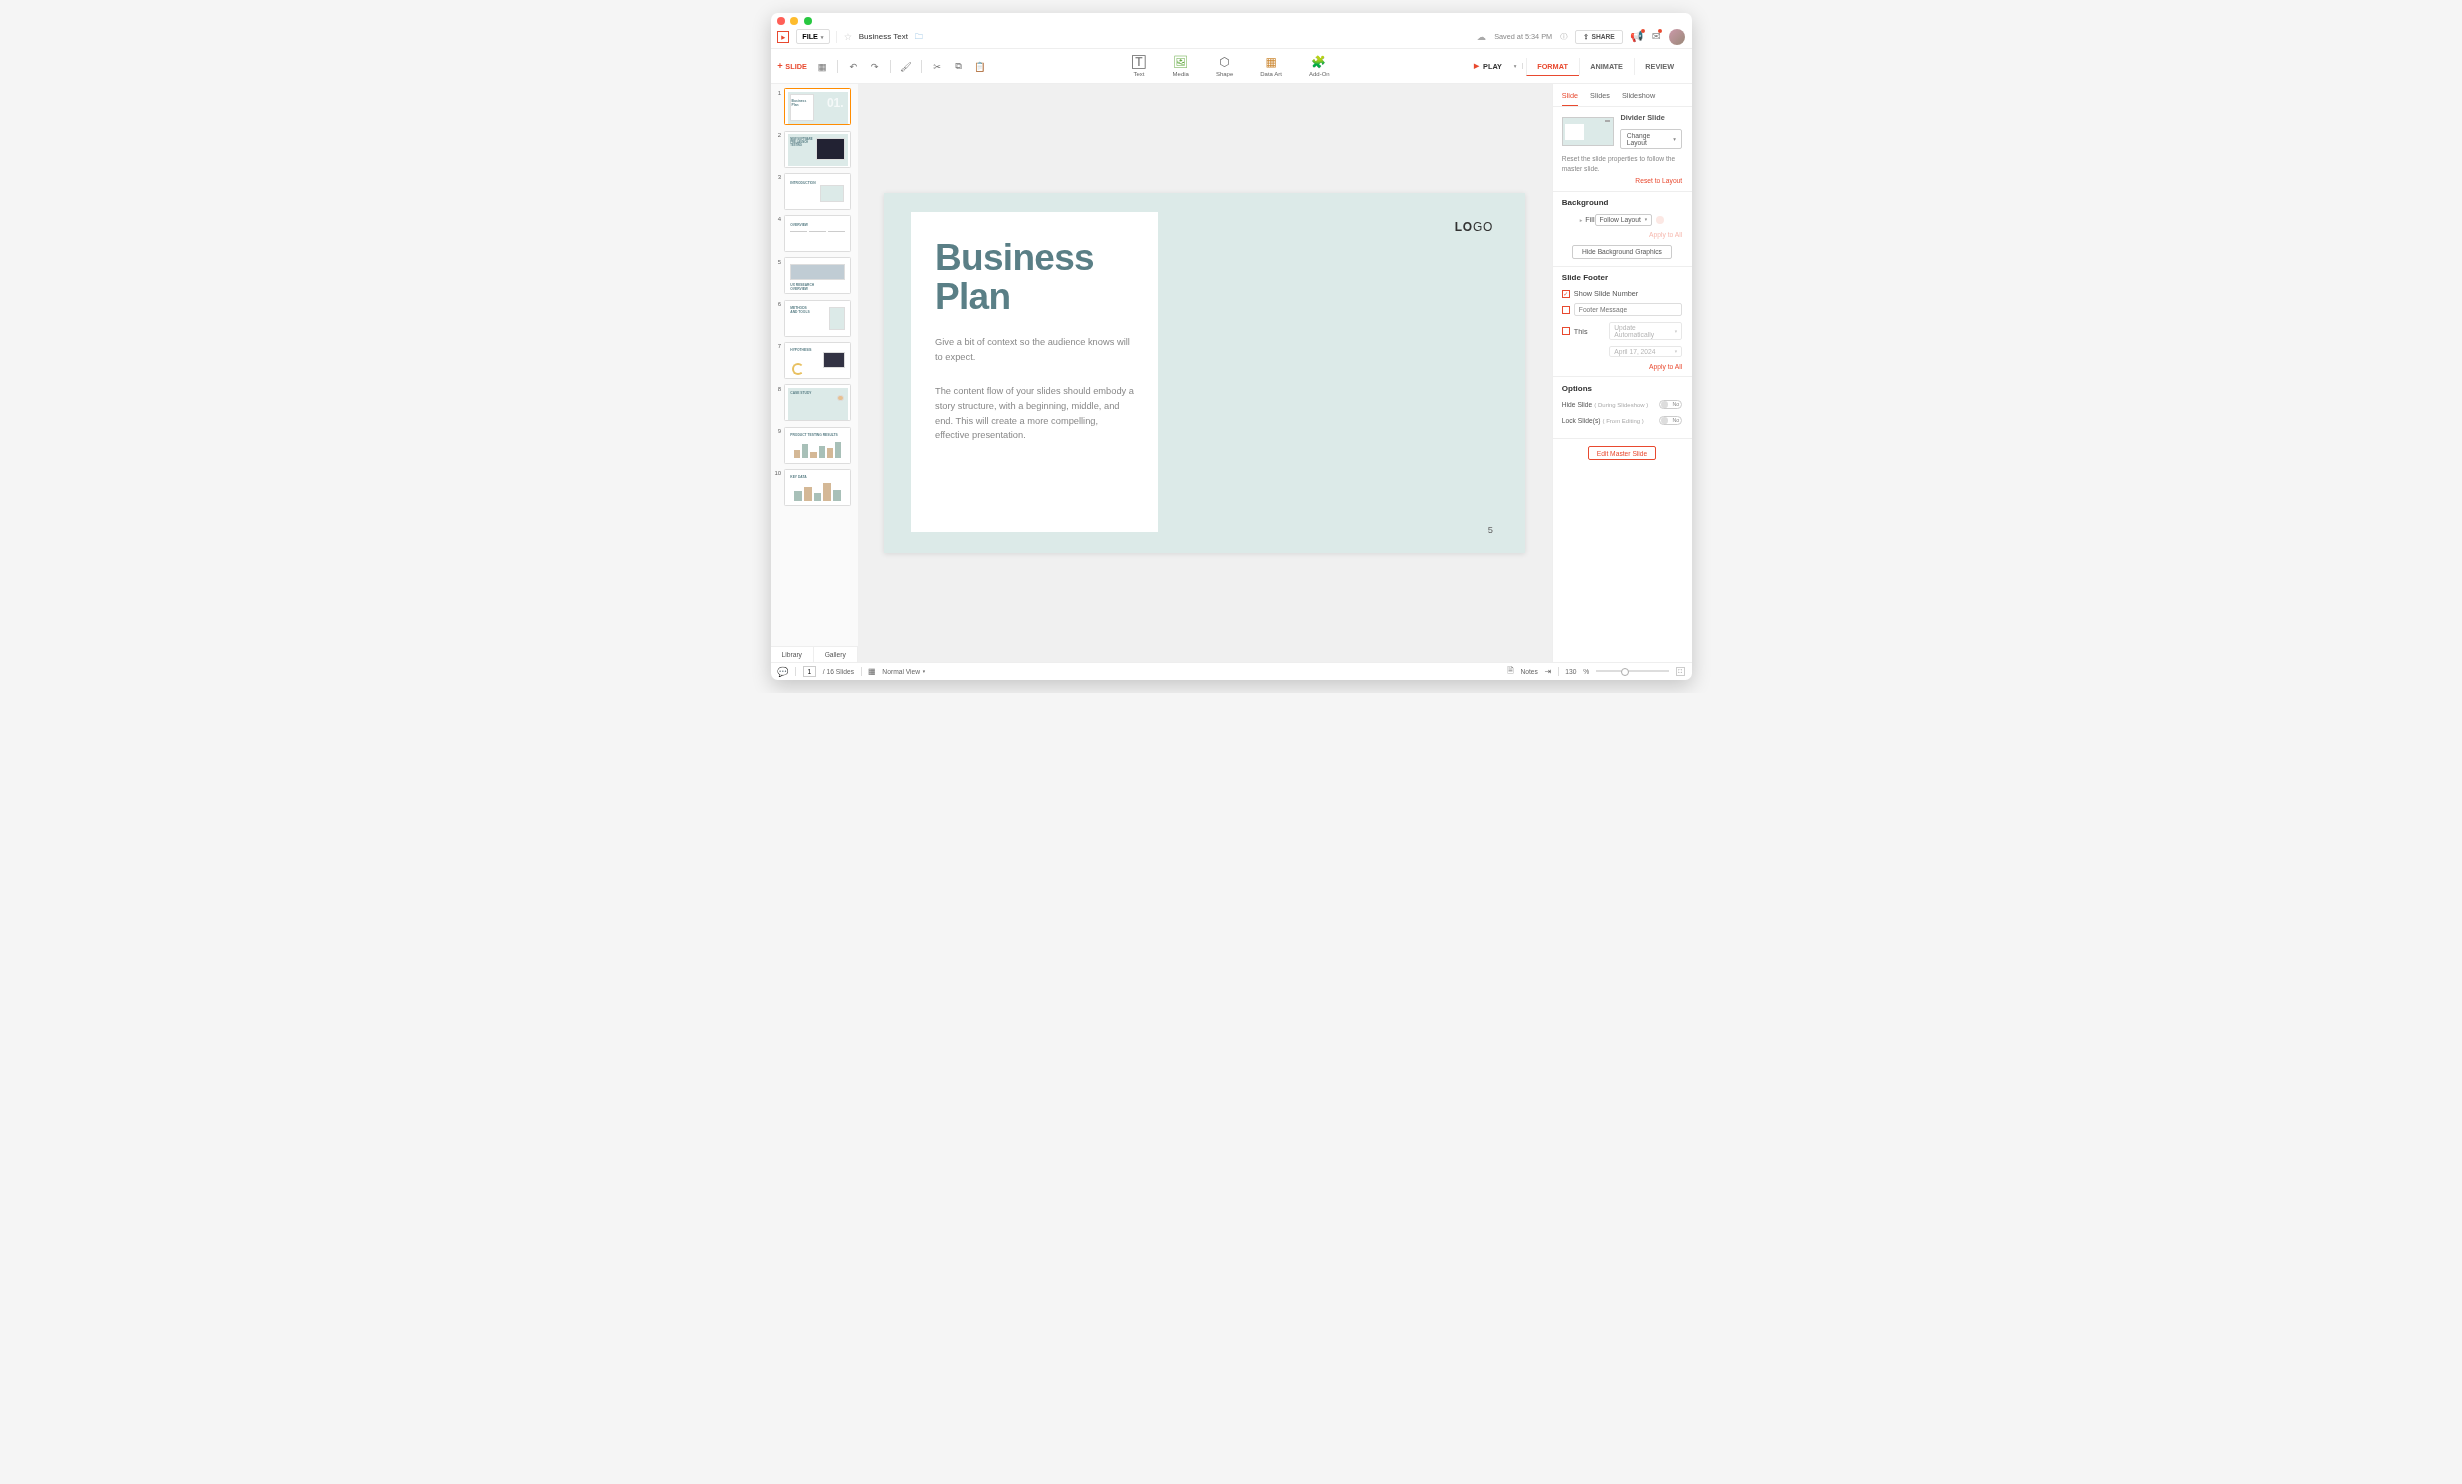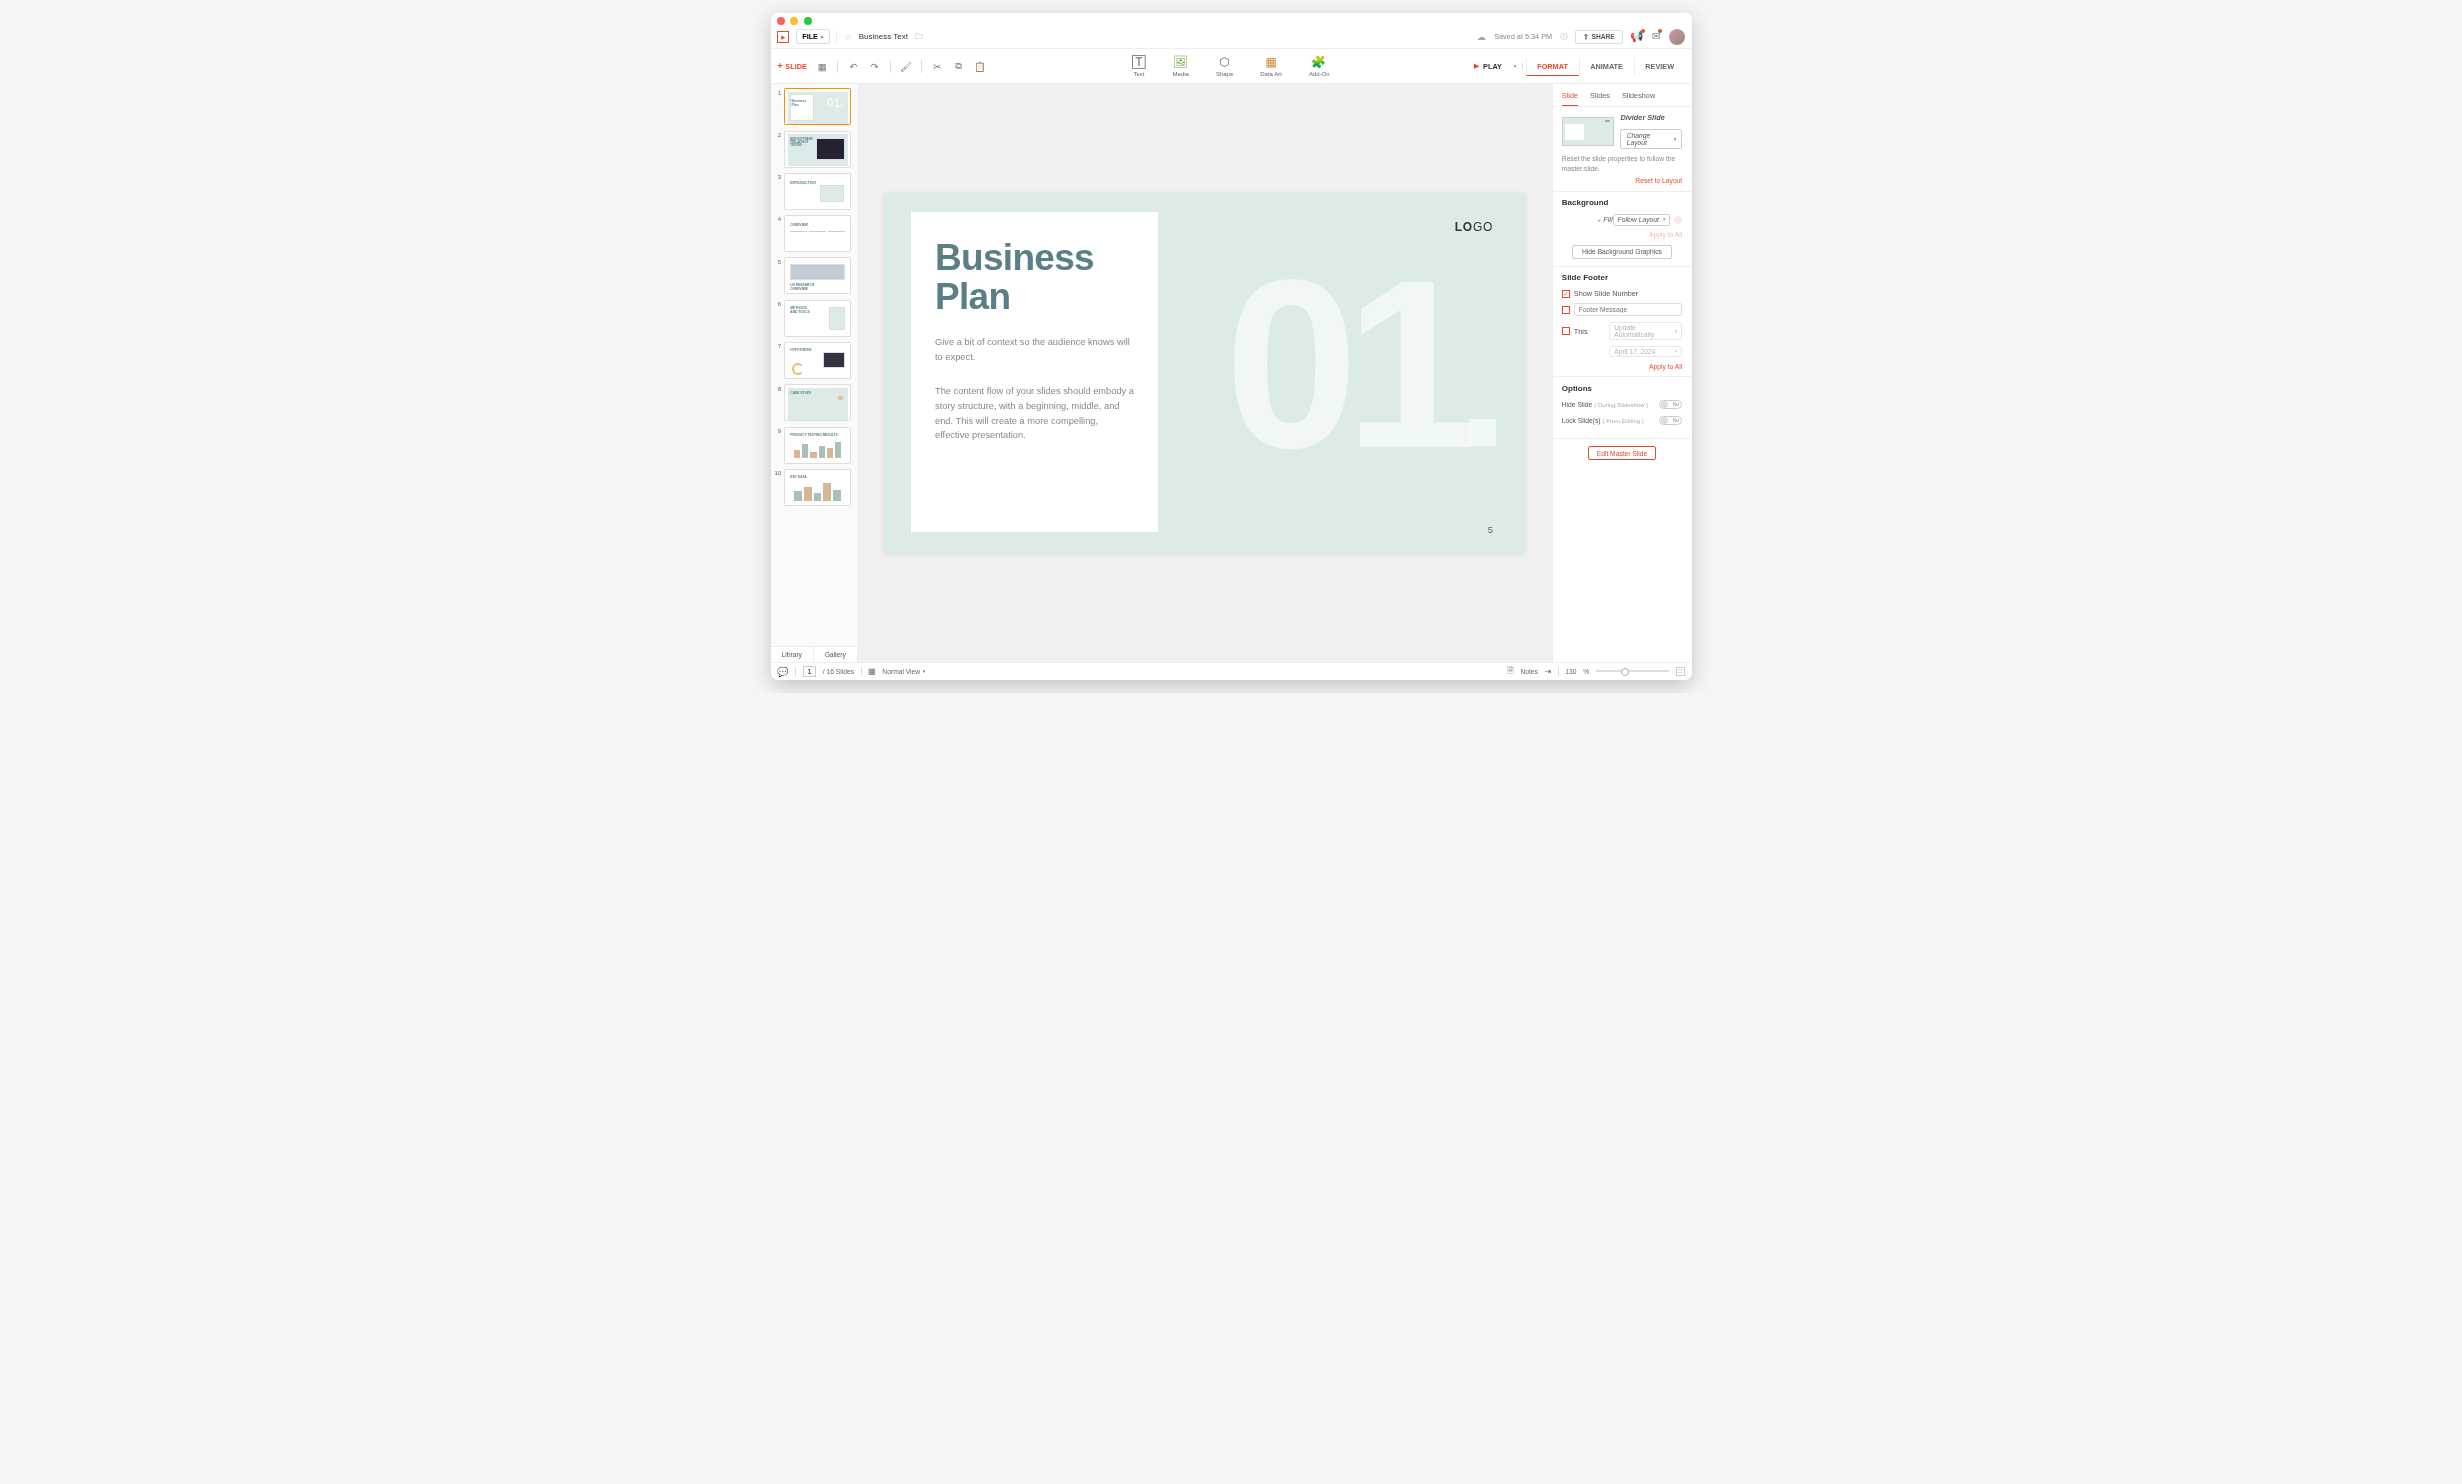--- a/index.html
+++ b/index.html
@@ -73,21 +73,21 @@
 .logo-text { position: absolute; right: 32px; top: 27px; font-size: 12px; font-weight: 400; color: #333; letter-spacing: 0.7px; }
 .logo-text b { font-weight: 800; }
 .page-num { position: absolute; right: 32px; bottom: 18.7px; font-size: 9.3px; color: #666; }
 
 
 .rpanel { width: 140px; border-left: 0.7px solid #eee; background: #fff; overflow-y: auto; font-size: 7.3px; color: #555; }
 .rpanel-tabs { display: flex; gap: 12px; padding: 6.7px 9.3px 0; border-bottom: 0.7px solid #eee; }
 .rpanel-tab { padding-bottom: 5.3px; cursor: pointer; font-size: 7.3px; color: #666; }
 .rpanel-tab.active { color: #e8492f; border-bottom: 1.3px solid #e8492f; margin-bottom: -0.7px; font-weight: 500; }
 .rp-section { padding: 6.7px 9.3px; border-bottom: 0.7px solid #eee; }
-.rp-row { display: flex; justify-content: flex-end; align-items: center; margin-bottom: 5.3px; font-style: italic; }
+.rp-row { display: flex; justify-content: center; align-items: center; margin-bottom: 5.3px; }
 .layout-thumb { width: 52px; height: 29px; border: 0.7px solid #ccc; background: #dceae8; position: relative; }
 .layout-thumb::before { content:''; position:absolute; left:2.7px; top:6.7px; width:18.7px; height:16px; background:#fff; }
 .layout-thumb::after { content:''; position:absolute; right:2.7px; top:2.7px; width:5.3px; height:2px; background:#aaa; }
 .divider-title { font-weight: 600; font-size: 7.3px; }
 .change-layout-btn { border: 0.7px solid #ccc; border-radius: 2px; padding: 2px 5.3px; font-size: 6.7px; display: flex; gap: 2.7px; align-items: center; cursor: pointer; }
 .change-layout-btn::after { content: '▾'; font-size: 5.3px; color: #888; }
 .reset-text { font-size: 6.7px; color: #888; line-height: 1.5; }
 .link-orange { color: #e8492f; font-size: 6.7px; cursor: pointer; text-align: right; display: block; margin-top: 2.7px; }
 .rp-heading { font-weight: 600; font-size: 8px; margin-bottom: 6.7px; color: #333; }
 .select-mini { border: 0.7px solid #ccc; border-radius: 2px; padding: 1.3px 4px; font-size: 6.7px; display: flex; gap: 4px; align-items: center; cursor: pointer; }
@@ -329,21 +329,20 @@
         </div>
       </div>
       <div class="thumb-footer">
         <div class="thumb-footer-btn">Library</div>
         <div class="thumb-footer-btn">Gallery</div>
       </div>
     </div>
 
     <div class="canvas-area">
       <div class="slide-canvas">
-        <div class="big-num"><span>01</span><span class="dot"></span></div>
         <div class="white-box">
           <div class="slide-title"><span>Business</span><br><span>Plan</span></div>
           <div class="slide-para">Give a bit of context so the audience knows will to expect.</div>
           <div class="slide-para">The content flow of your slides should embody a story structure, with a beginning, middle, and end. This will create a more compelling, effective presentation.</div>
         </div>
         <div class="logo-text"><b>LO</b><span>GO</span></div>
         <div class="page-num">5</div>
       </div>
     </div>
 

